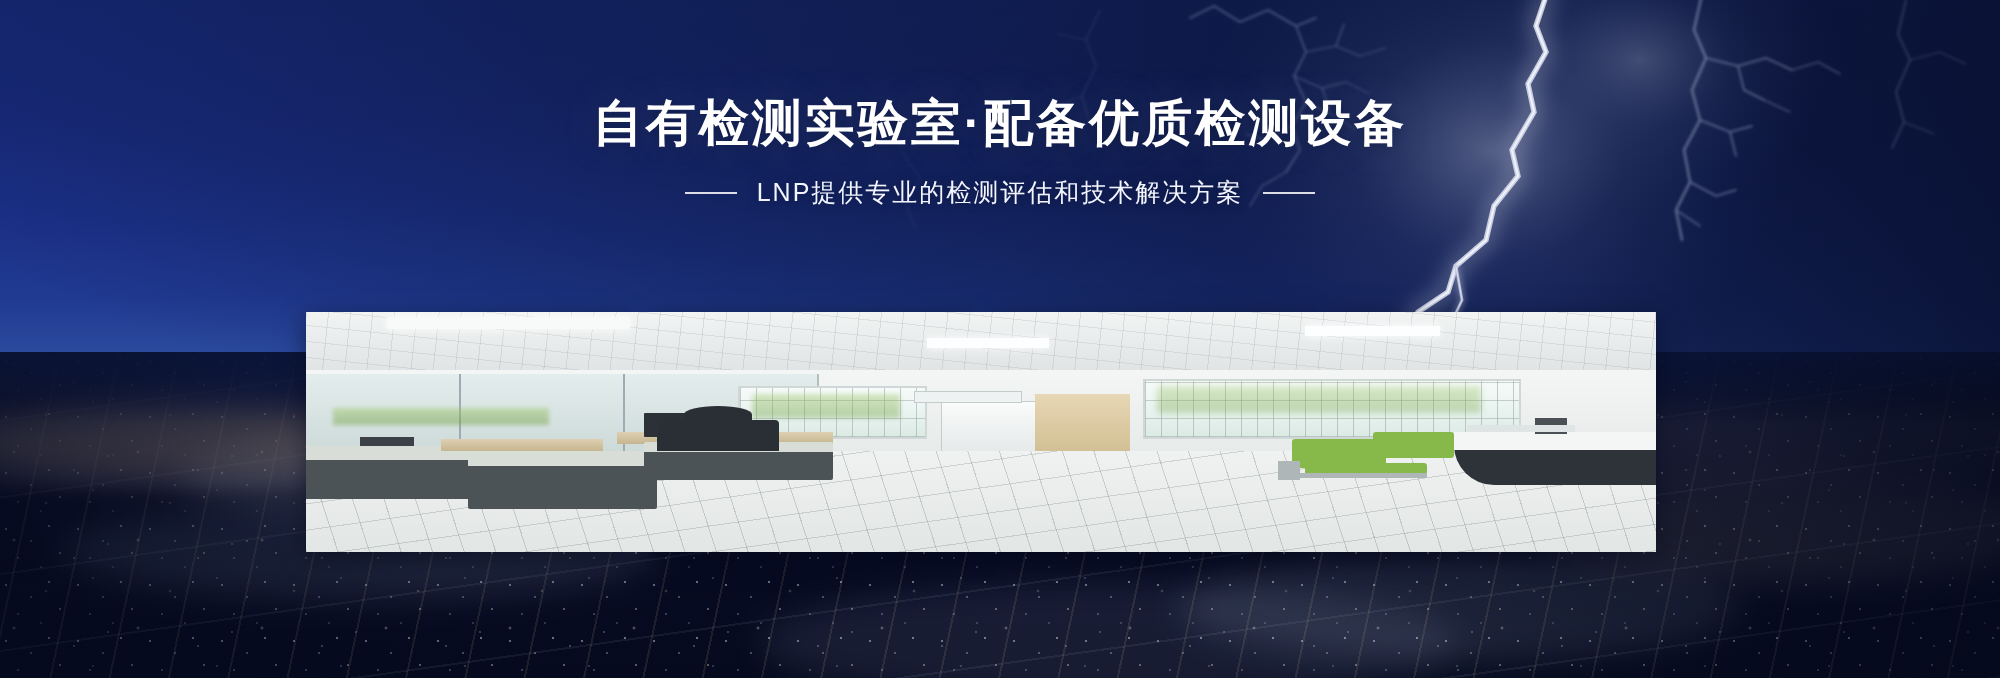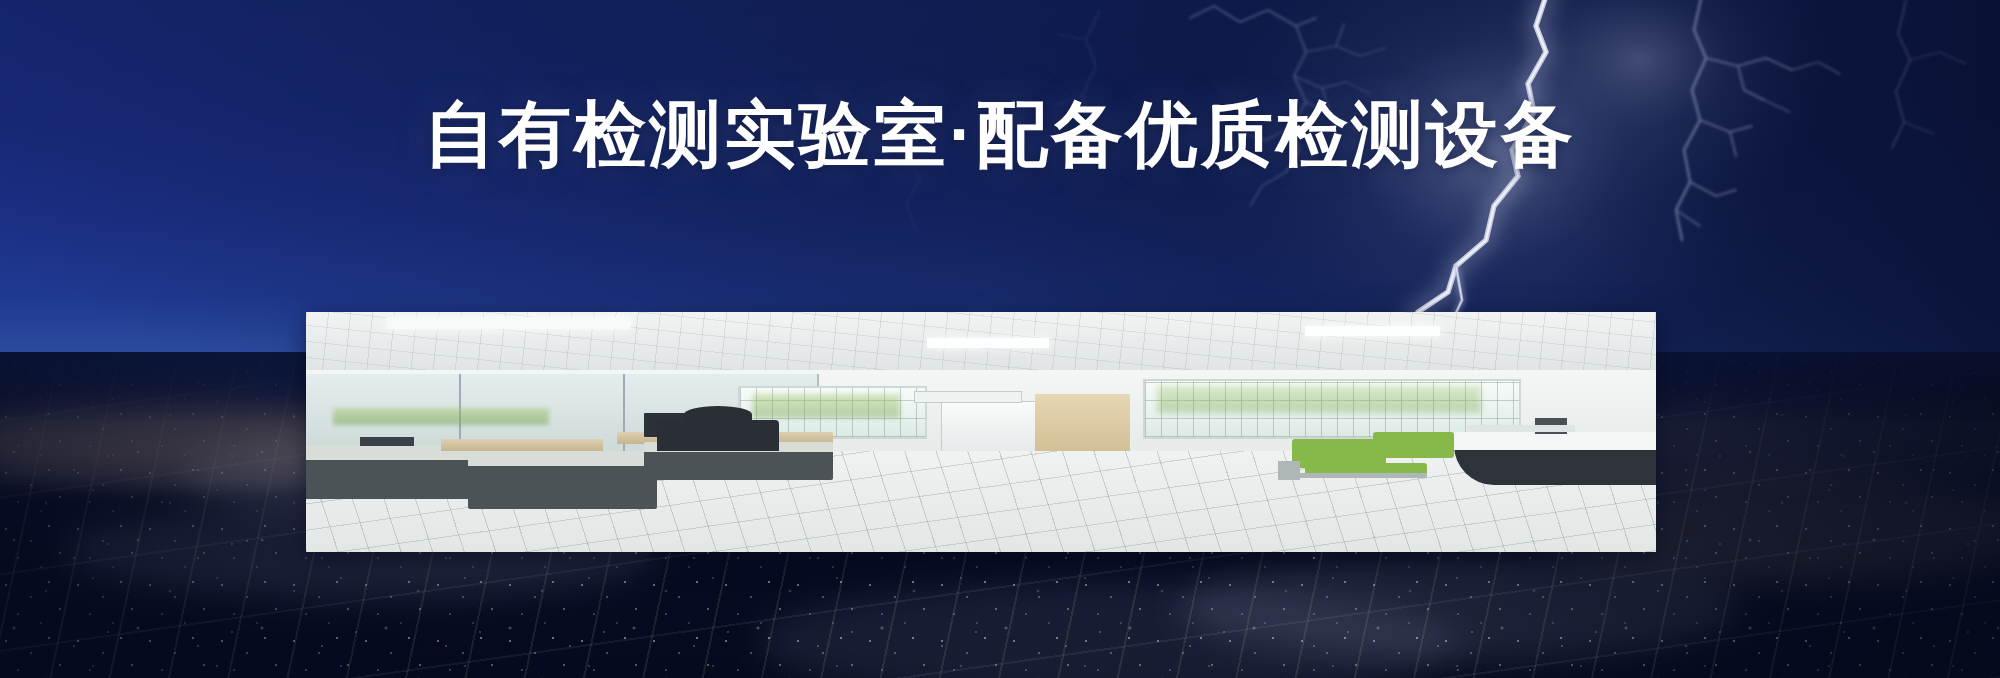--- a/index.html
+++ b/index.html
@@ -110,21 +110,21 @@
     position:absolute; border-radius:50%;
     filter:blur(16px); mix-blend-mode:screen;
   }
 
   
   .copy {
     position:absolute; left:0; right:0; top:96px;
     text-align:center; z-index:6;
   }
   .headline {
-    font-size:72px; line-height:1.08; font-weight:700; color:#ffffff;
+    font-size:50px; line-height:1.08; font-weight:700; color:#ffffff;
     letter-spacing:3px;
     text-shadow:0 2px 16px rgba(8,16,48,.75), 0 0 34px rgba(120,150,230,.30);
   }
   .sub-row {
     display:flex; align-items:center; justify-content:center;
     gap:20px; margin-top:26px;
   }
   .sub-dash { width:52px; height:2px; background:#ffffff; opacity:.85; }
   .subtitle {
     font-size:25px; color:#f2f5ff; letter-spacing:2px; font-weight:400;
@@ -450,20 +450,25 @@
 
     <div class="lights lights-streets"></div>
     <div class="lights lights-a"></div>
     <div class="lights lights-b"></div>
     <div class="city-fade-top"></div>
     <div class="city-vignette"></div>
   </div>
 
   <div class="copy">
     <div class="headline">自有检测实验室·配备优质检测设备</div>
+    <div class="sub-row">
+      <span class="sub-dash"></span>
+      <span class="subtitle">LNP提供专业的检测评估和技术解决方案</span>
+      <span class="sub-dash"></span>
+    </div>
   </div>
 
   <div class="gallery">
 
     <div class="frame">
       <div class="shot">
         <div class="p1-wall"></div>
         <div class="p1-seam" style="left:14%;"></div>
         <div class="p1-seam" style="left:52%;"></div>
         <div class="p1-seam" style="left:88%;"></div>

